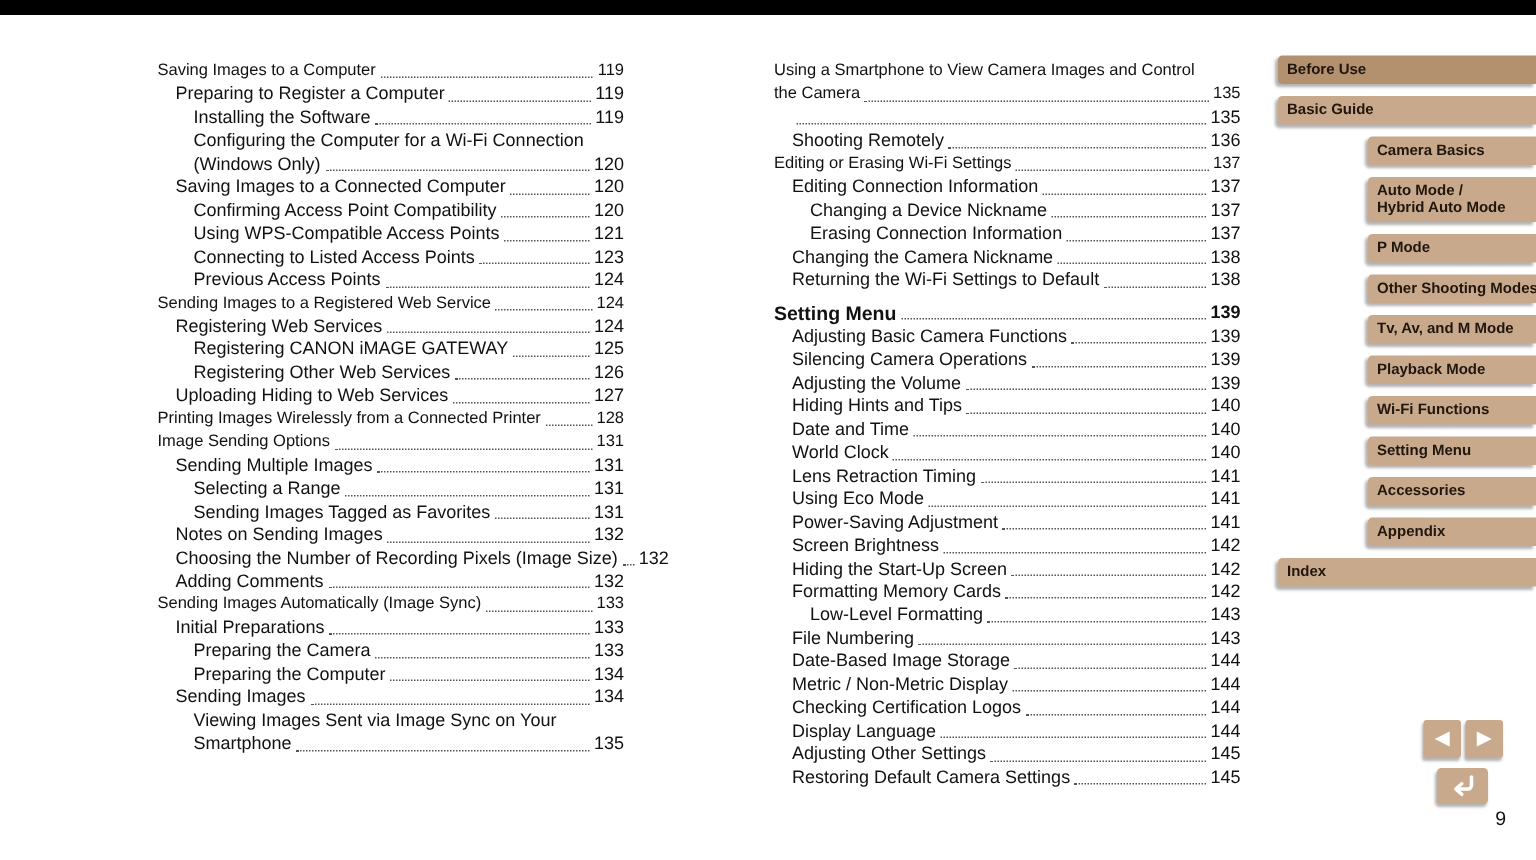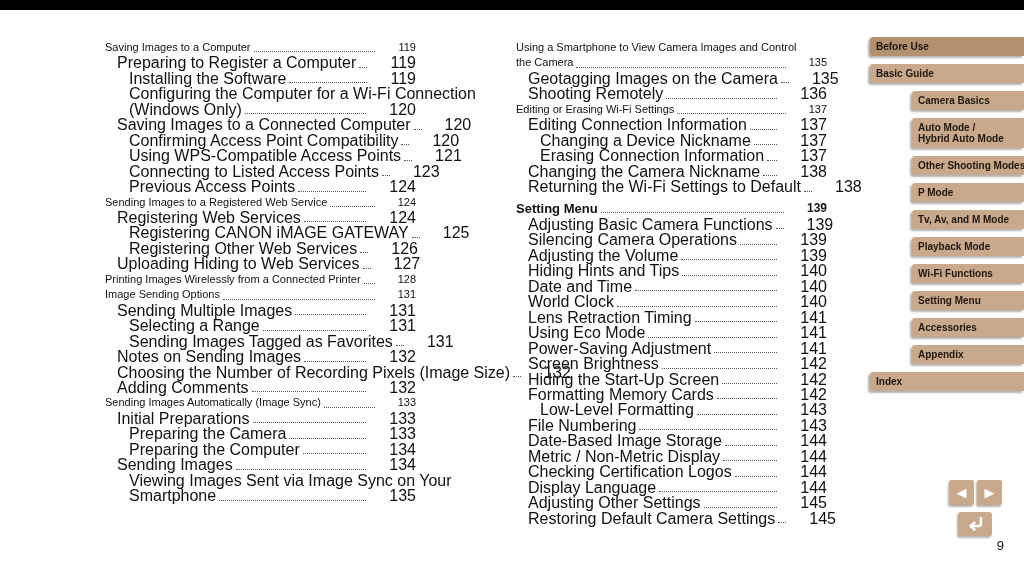--- a/index.html
+++ b/index.html
@@ -11,44 +11,44 @@
     color:var(--text,#111111);
   }
   .topbar {
     position:absolute; left:0; top:0; width:1024px; height:10px;
     background:var(--topbar,#000000);
   }
   
   .toc-col { position:absolute; top:40px; width:311px; }
   .toc-left  { left:105px; }
   .toc-right { left:516px; }
-  .toc-entry { line-height:15.45px; font-size:16px; cursor:pointer; }
+  .toc-entry { line-height:15.45px; font-size:12px; cursor:pointer; }
   .toc-entry.lvl0 { padding-left:0;  font-size:11px; }
   .toc-entry.lvl1 { padding-left:12px; }
   .toc-entry.lvl2 { padding-left:24px; }
   .toc-entry .pre { white-space:nowrap; }
   .toc-entry .row { display:flex; align-items:center; }
   .toc-entry .txt { white-space:nowrap; }
   .toc-entry .leader {
     flex:1; margin:0 3px; align-self:stretch;
     border-bottom:1.6px dotted var(--leader,#555555);
     transform:translateY(-3px);
     min-width:8px;
   }
-  .toc-entry .pg { white-space:nowrap;margin-left:20px; }
+  .toc-entry .pg { white-space:nowrap; }
   .toc-entry.heading { margin-top:6px; margin-bottom:1px; }
   .toc-entry.heading .txt { font-weight:bold; font-size:13px; }
   .toc-entry.heading .pg  { font-weight:bold; font-size:12px; }
   
   .sidebar {
     position:absolute; top:37px; right:0; width:156px;
     display:flex; flex-direction:column; align-items:flex-end;
   }
   .side-btn {
-    width:154px; margin-bottom:8px; padding:4px 6px;
+    width:172px; margin-bottom:8px; padding:4px 6px;
     background:var(--button-bg,#c8a98b);
     border-radius:3px 0 0 3px;
     box-shadow:-2px 2px 2px rgba(0,0,0,0.30);
     font-size:10px; font-weight:bold; line-height:11px;
     color:#20160d; cursor:pointer;
   }
   .side-btn .ln { white-space:nowrap; }
   .side-btn.sub { width:112px; }
   .side-btn.active { background:var(--button-active-bg,#b3906e); }
   
@@ -282,21 +282,20 @@
       <div class="toc-entry lvl0">
         <div class="pre">Using a Smartphone to View Camera Images and Control</div>
         <div class="row">
           <span class="txt">the Camera</span>
           <span class="leader"></span>
           <span class="pg">135</span>
         </div>
       </div>
       <div class="toc-entry lvl1">
         <div class="row">
-          <span class="txt">Geotagging Images on the Camera</span>
           <span class="leader"></span>
           <span class="pg">135</span>
         </div>
       </div>
       <div class="toc-entry lvl1">
         <div class="row">
           <span class="txt">Shooting Remotely</span>
           <span class="leader"></span>
           <span class="pg">136</span>
         </div>
@@ -501,24 +500,24 @@
       <div class="ln">Basic Guide</div>
     </div>
     <div class="side-btn sub">
       <div class="ln">Camera Basics</div>
     </div>
     <div class="side-btn sub">
       <div class="ln">Auto Mode /</div>
       <div class="ln">Hybrid Auto Mode</div>
     </div>
     <div class="side-btn sub">
+      <div class="ln">P Mode</div>
+    </div>
+    <div class="side-btn sub">
       <div class="ln">Other Shooting Modes</div>
-    </div>
-    <div class="side-btn sub">
-      <div class="ln">P Mode</div>
     </div>
     <div class="side-btn sub">
       <div class="ln">Tv, Av, and M Mode</div>
     </div>
     <div class="side-btn sub">
       <div class="ln">Playback Mode</div>
     </div>
     <div class="side-btn sub">
       <div class="ln">Wi-Fi Functions</div>
     </div>

